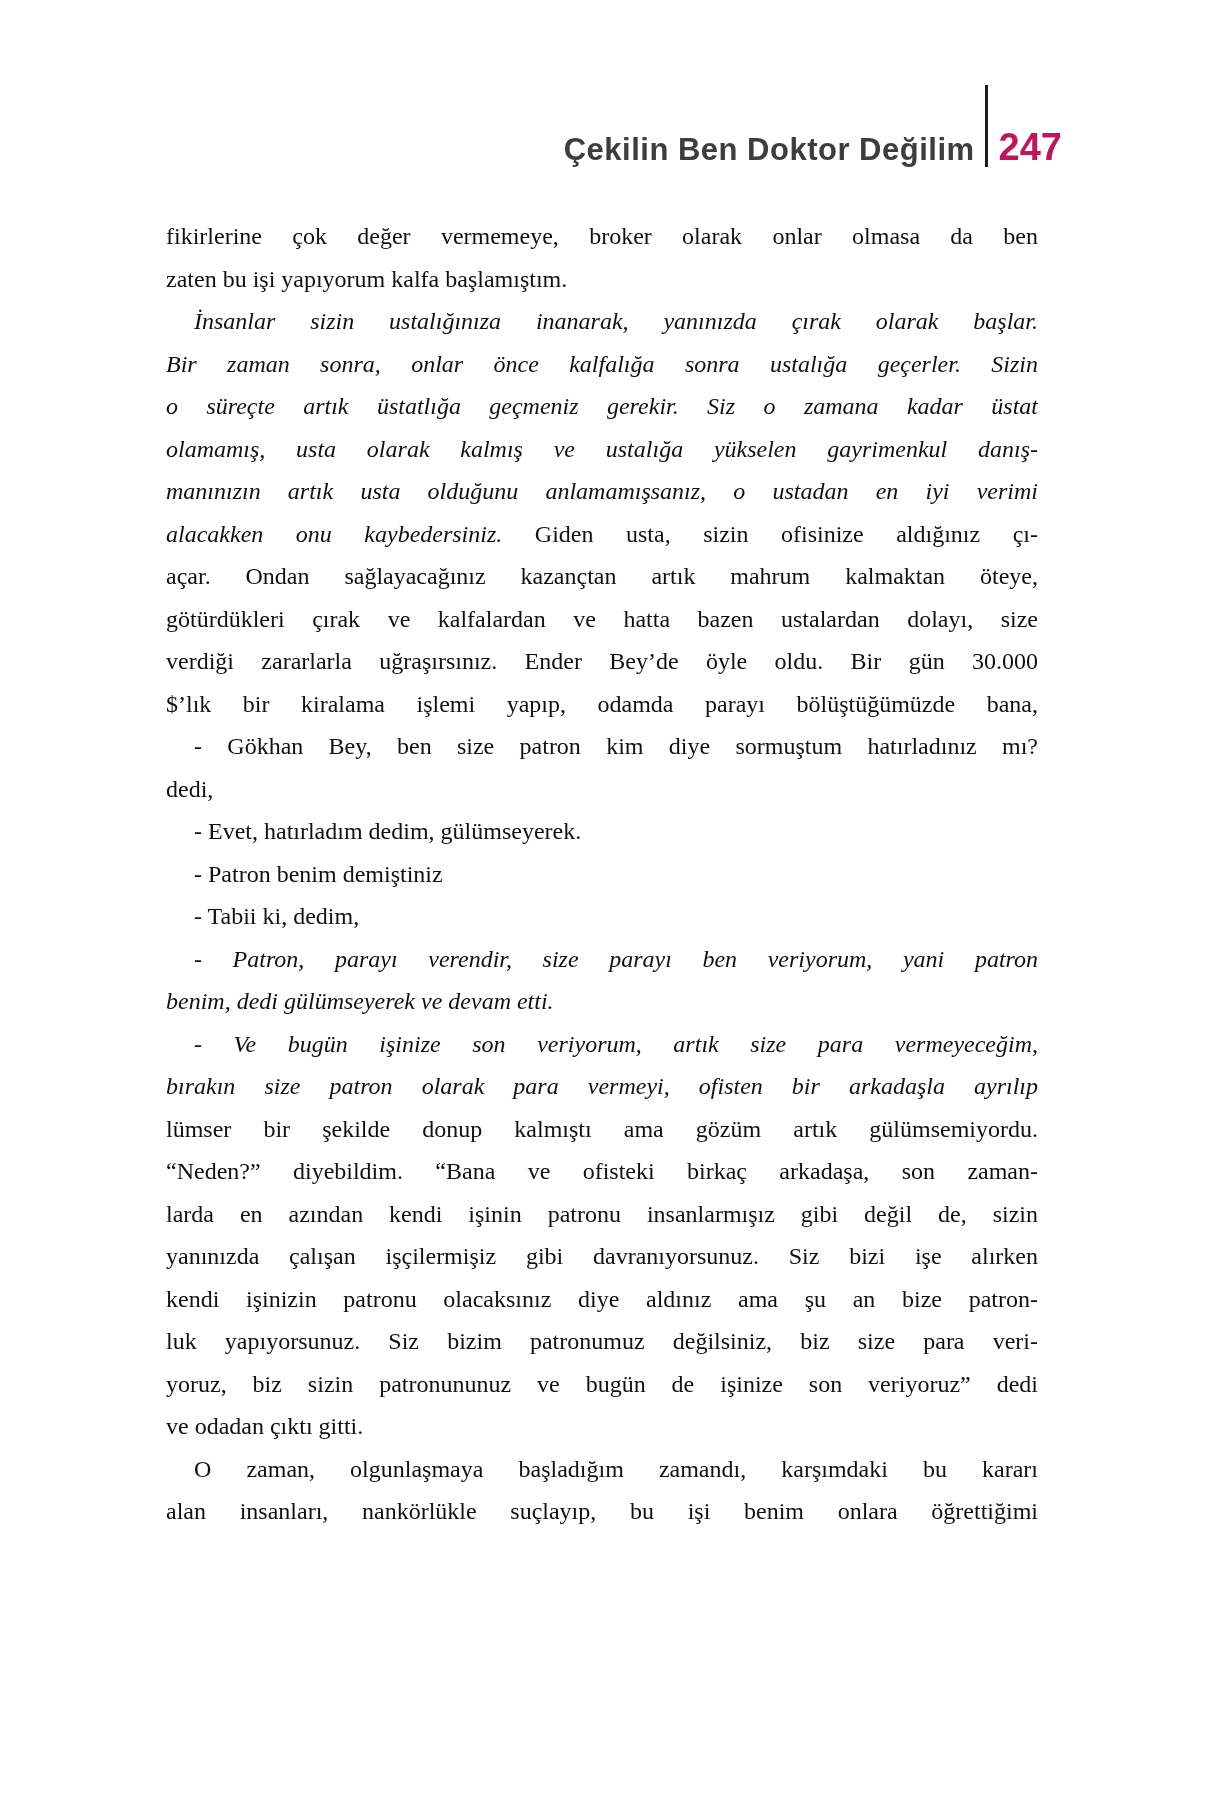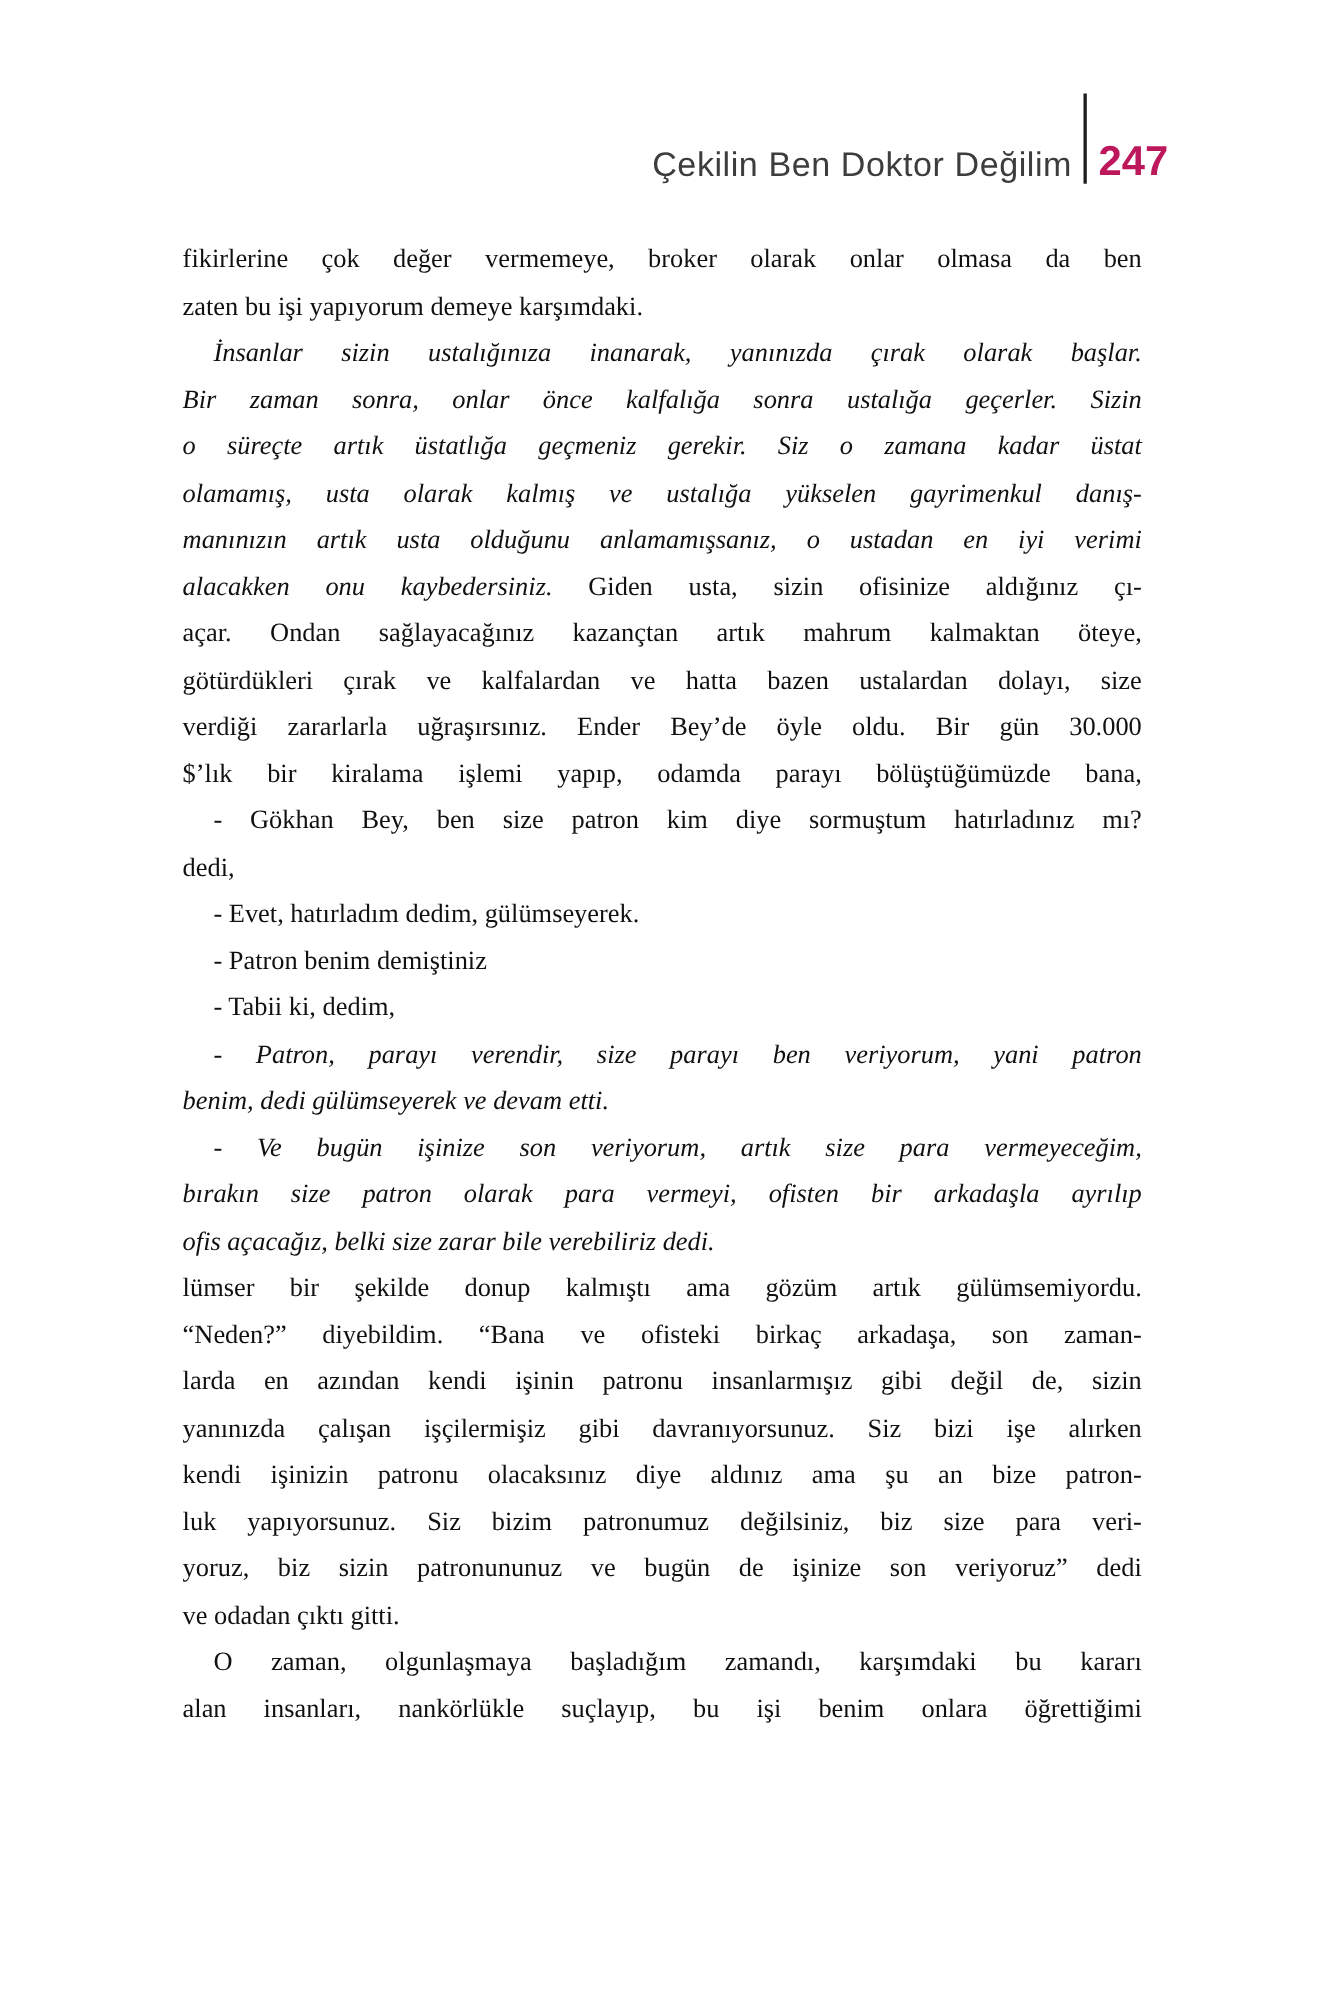--- a/index.html
+++ b/index.html
@@ -20,21 +20,21 @@
   .header {
     position: absolute;
     top: 85px;
     right: 159px;
     height: 82px;
     display: flex;
     align-items: flex-end;
   }
   .chapter-title {
     font-family: "Liberation Sans", sans-serif;
-    font-weight: 400;
+    font-weight: 700;
     font-size: 31px;
     letter-spacing: 0.5px;
     color: #3d3d3d;
     line-height: 1;
     padding-bottom: 2px;
     white-space: nowrap;
   }
   .header-divider {
     width: 3px;
     height: 82px;
@@ -81,41 +81,40 @@
 <div class="page">
 
   <div class="header">
     <span class="chapter-title">Çekilin Ben Doktor Değilim</span>
     <span class="header-divider"></span>
     <span class="page-number">247</span>
   </div>
 
   <div class="text-block" id="text-block">
       <div class="line just"><span class="rg">fikirlerine çok değer vermemeye, broker olarak onlar olmasa da ben</span></div>
-      <div class="line"><span class="rg">zaten bu işi yapıyorum demeye karşımdaki.</span></div>
+      <div class="line"><span class="rg">zaten bu işi yapıyorum kalfa başlamıştım.</span></div>
       <div class="line indent just"><span class="first-run-pad"></span><span class="it">İnsanlar sizin ustalığınıza inanarak, yanınızda çırak olarak başlar.</span></div>
       <div class="line just"><span class="it">Bir zaman sonra, onlar önce kalfalığa sonra ustalığa geçerler. Sizin</span></div>
       <div class="line just"><span class="it">o süreçte artık üstatlığa geçmeniz gerekir. Siz o zamana kadar üstat</span></div>
       <div class="line just"><span class="it">olamamış, usta olarak kalmış ve ustalığa yükselen gayrimenkul danış-</span></div>
       <div class="line just"><span class="it">manınızın artık usta olduğunu anlamamışsanız, o ustadan en iyi verimi</span></div>
       <div class="line just"><span class="it">alacakken onu kaybedersiniz. </span><span class="rg">Giden usta, sizin ofisinize aldığınız çı-</span></div>
       <div class="line just"><span class="rg">açar. Ondan sağlayacağınız kazançtan artık mahrum kalmaktan öteye,</span></div>
       <div class="line just"><span class="rg">götürdükleri çırak ve kalfalardan ve hatta bazen ustalardan dolayı, size</span></div>
       <div class="line just"><span class="rg">verdiği zararlarla uğraşırsınız. Ender Bey’de öyle oldu. Bir gün 30.000</span></div>
       <div class="line just"><span class="rg">$’lık bir kiralama işlemi yapıp, odamda parayı bölüştüğümüzde bana,</span></div>
       <div class="line indent just"><span class="first-run-pad"></span><span class="rg">- Gökhan Bey, ben size patron kim diye sormuştum hatırladınız mı?</span></div>
       <div class="line"><span class="rg">dedi,</span></div>
       <div class="line indent"><span class="first-run-pad"></span><span class="rg">- Evet, hatırladım dedim, gülümseyerek.</span></div>
       <div class="line indent"><span class="first-run-pad"></span><span class="rg">- Patron benim demiştiniz</span></div>
       <div class="line indent"><span class="first-run-pad"></span><span class="rg">- Tabii ki, dedim,</span></div>
       <div class="line indent just"><span class="first-run-pad"></span><span class="it">- Patron, parayı verendir, size parayı ben veriyorum, yani patron</span></div>
       <div class="line"><span class="it">benim, dedi gülümseyerek ve devam etti.</span></div>
       <div class="line indent just"><span class="first-run-pad"></span><span class="it">- Ve bugün işinize son veriyorum, artık size para vermeyeceğim,</span></div>
       <div class="line just"><span class="it">bırakın size patron olarak para vermeyi, ofisten bir arkadaşla ayrılıp</span></div>
-      <div class="line"><span class="it">ofis açacağız, belki size zarar bile verebiliriz dedi.</span></div>
       <div class="line just"><span class="rg">lümser bir şekilde donup kalmıştı ama gözüm artık gülümsemiyordu.</span></div>
       <div class="line just"><span class="rg">“Neden?” diyebildim. “Bana ve ofisteki birkaç arkadaşa, son zaman-</span></div>
       <div class="line just"><span class="rg">larda en azından kendi işinin patronu insanlarmışız gibi değil de, sizin</span></div>
       <div class="line just"><span class="rg">yanınızda çalışan işçilermişiz gibi davranıyorsunuz. Siz bizi işe alırken</span></div>
       <div class="line just"><span class="rg">kendi işinizin patronu olacaksınız diye aldınız ama şu an bize patron-</span></div>
       <div class="line just"><span class="rg">luk yapıyorsunuz. Siz bizim patronumuz değilsiniz, biz size para veri-</span></div>
       <div class="line just"><span class="rg">yoruz, biz sizin patronununuz ve bugün de işinize son veriyoruz” dedi</span></div>
       <div class="line"><span class="rg">ve odadan çıktı gitti.</span></div>
       <div class="line indent just"><span class="first-run-pad"></span><span class="rg">O zaman, olgunlaşmaya başladığım zamandı, karşımdaki bu kararı</span></div>
       <div class="line just"><span class="rg">alan insanları, nankörlükle suçlayıp, bu işi benim onlara öğrettiğimi</span></div>

